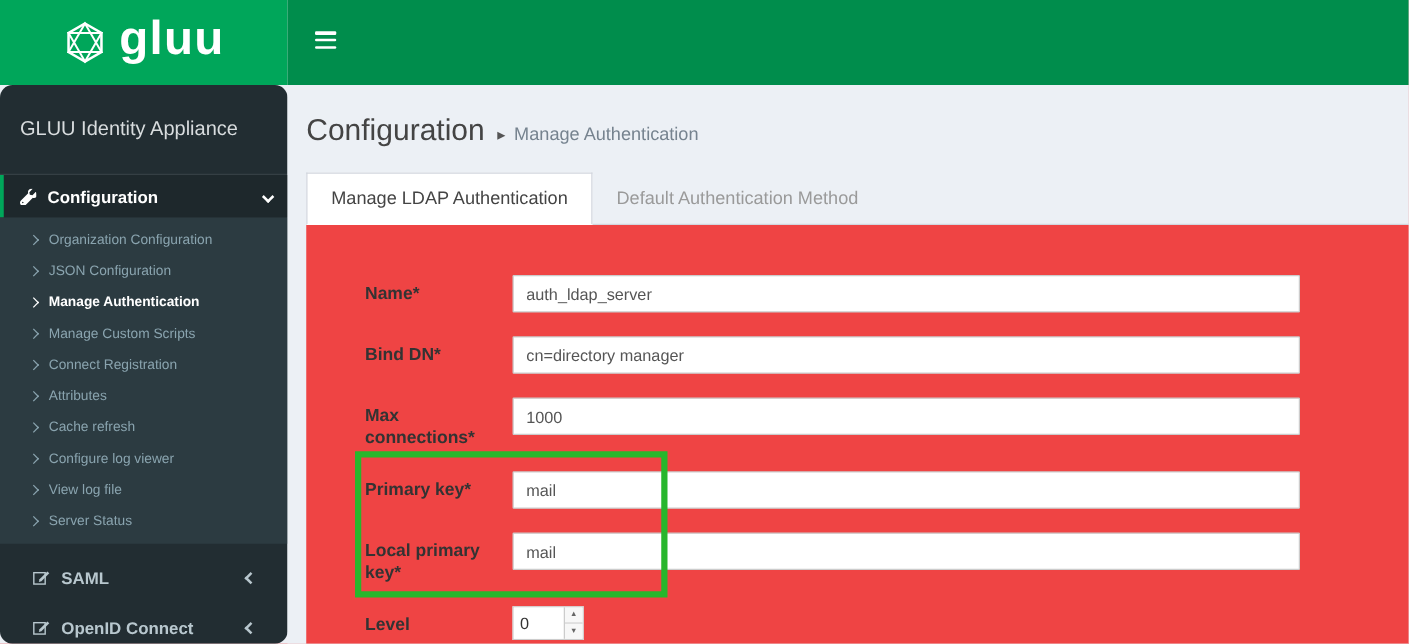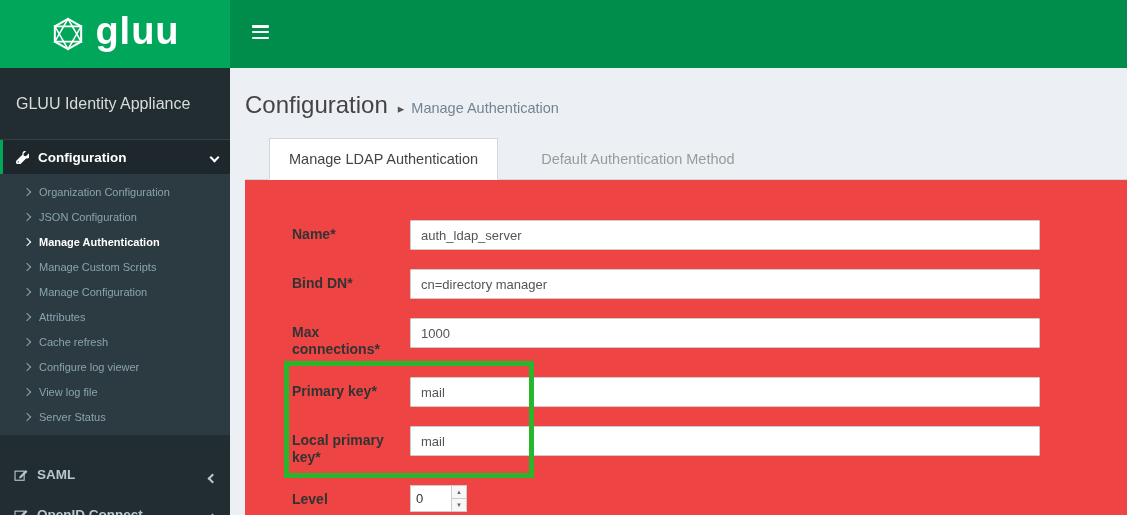--- a/index.html
+++ b/index.html
@@ -23,41 +23,41 @@
   }
   .hamburger {
     position: absolute; left: 22px; top: 25px; width: 17px; height: 14px;
     display: flex; flex-direction: column; justify-content: space-between; cursor: pointer;
   }
   .hamburger span { display: block; height: 2.5px; background: #fff; border-radius: 1px; }
 
   
   .sidebar {
     position: absolute; top: 68px; left: 0; width: 230px; bottom: 0;
-    background: #222d32; color: #b8c7ce; font-size: 13px;
+    background: #222d32; color: #b8c7ce; font-size: 13px; border-radius: 10px;
   }
   .sidebar-header {
     height: 72px; display: flex; align-items: center; padding: 0 16px;
     color: #d8dcde; font-size: 16px; border-bottom: 1px solid rgba(255,255,255,0.09);
   }
   .menu-item {
     height: 34px; display: flex; align-items: center; padding: 0 12px 0 13px;
     background: #1e282c; color: #fff; border-left: 3px solid #00a65a; cursor: pointer;
     font-weight: bold; font-size: 13.5px;
   }
   .menu-item .mi-label { flex: 1; margin-left: 9px; }
   .submenu { background: #2c3b41; padding: 5px 0 6px 0; }
   .submenu-item {
     height: 25px; display: flex; align-items: center; padding-left: 24px;
     color: #8aa4af; font-size: 11px; cursor: pointer;
   }
   .submenu-item .sm-label { margin-left: 9px; }
   .submenu-item.active { color: #ffffff; font-weight: bold; }
   .section-item {
-    height: 40px; display: flex; align-items: flex-end; padding: 0 14px;
+    height: 40px; display: flex; align-items: center; padding: 0 26px;
     color: #b8c7ce; cursor: pointer; font-weight: bold; font-size: 13.5px;
   }
   .section-item.first { margin-top: 7px; }
   .section-item .si-label { flex: 1; margin-left: 9px; }
 
   
   .chev {
     display: inline-block; width: 7px; height: 7px;
     border-top: 2px solid currentColor; border-right: 2px solid currentColor;
   }
@@ -72,21 +72,21 @@
   }
   .content-header { padding: 22px 15px 18px 15px; display: flex; align-items: baseline; }
   .page-title { font-size: 24px; color: #444; line-height: 30px; }
   .bc-sep { font-size: 13px; color: #555; margin: 0 7px 0 10px; }
   .bc-crumb { font-size: 14.5px; color: #76838f; }
 
   .tab-container { margin-left: 15px; }
   .tabs-row { display: flex; height: 42px; border-bottom: 1px solid #d2d6de; }
   .tab {
     display: flex; align-items: center; padding: 0 19px; font-size: 14.5px;
-    cursor: pointer; color: #444; margin-left: 24px;
+    cursor: pointer; color: #444;
   }
   .tab.active {
     background: #fff; border: 1px solid #d2d6de; border-bottom: 1px solid #fff;
     margin-bottom: -1px;
   }
   .tab.inactive { color: #9a9a9a; }
 
   .tab-body {
     background: #ef4444; height: 335px; overflow: hidden;
     padding: 40px 87px 10px 47px;
@@ -169,21 +169,21 @@
     <div class="submenu-item active">
       <span class="chev right"></span>
       <span class="sm-label">Manage Authentication</span>
     </div>
     <div class="submenu-item">
       <span class="chev right"></span>
       <span class="sm-label">Manage Custom Scripts</span>
     </div>
     <div class="submenu-item">
       <span class="chev right"></span>
-      <span class="sm-label">Manage Configuration</span>
+      <span class="sm-label">Connect Registration</span>
     </div>
     <div class="submenu-item">
       <span class="chev right"></span>
       <span class="sm-label">Attributes</span>
     </div>
     <div class="submenu-item">
       <span class="chev right"></span>
       <span class="sm-label">Cache refresh</span>
     </div>
     <div class="submenu-item">

